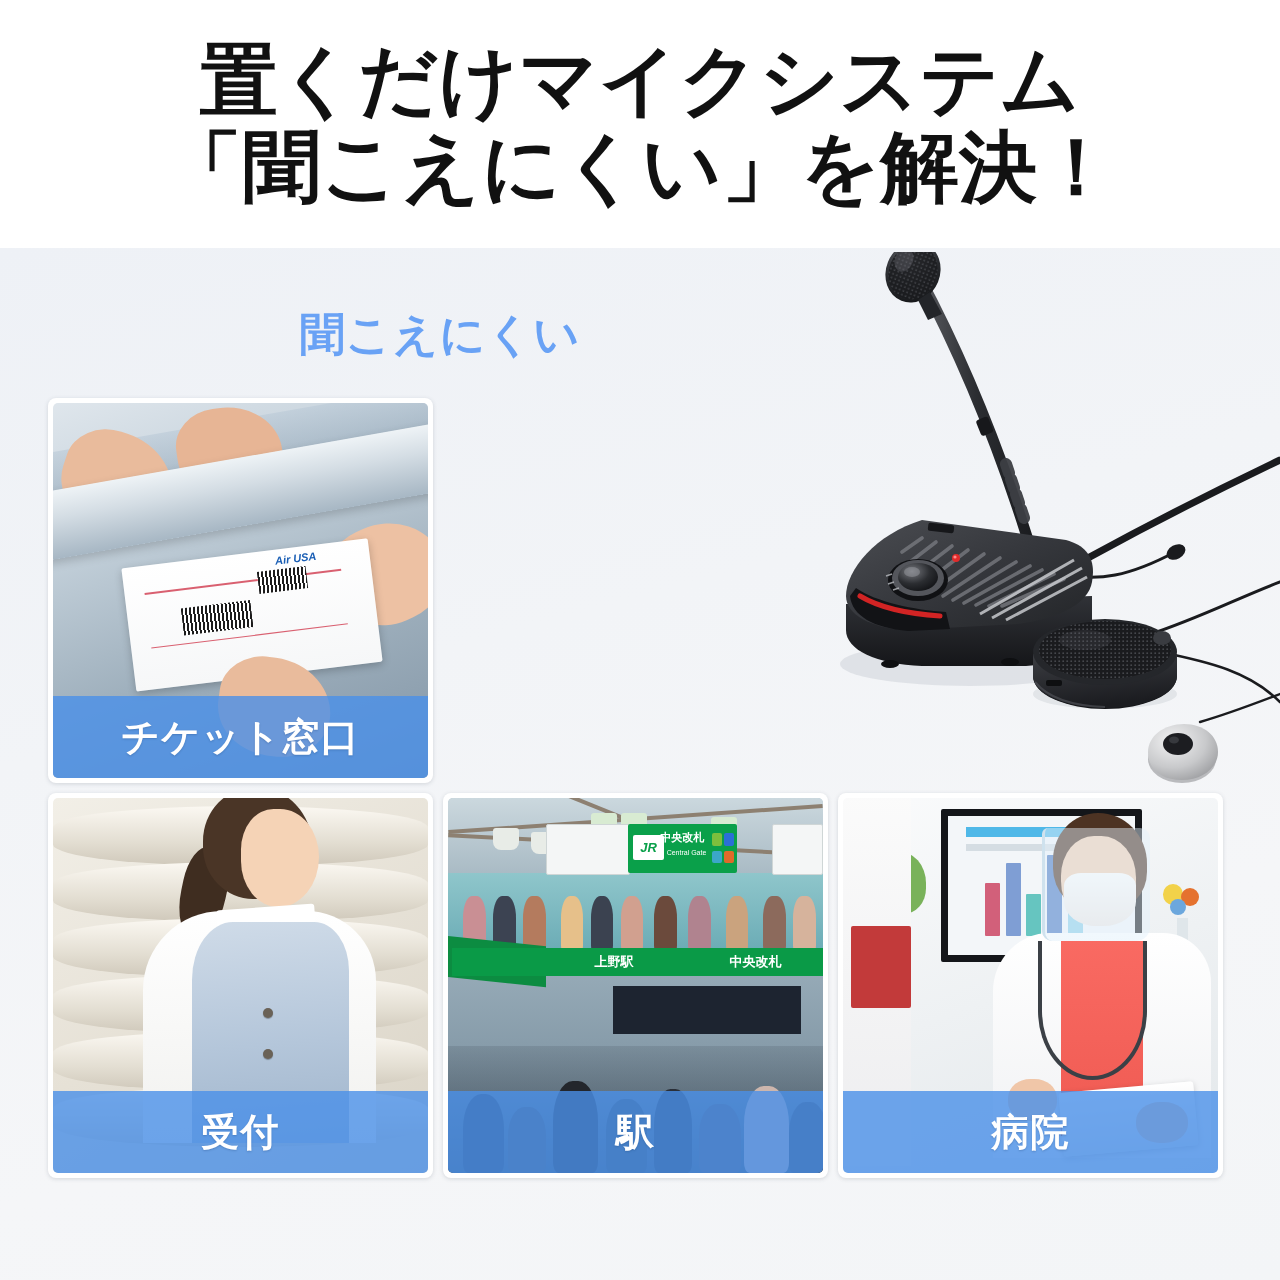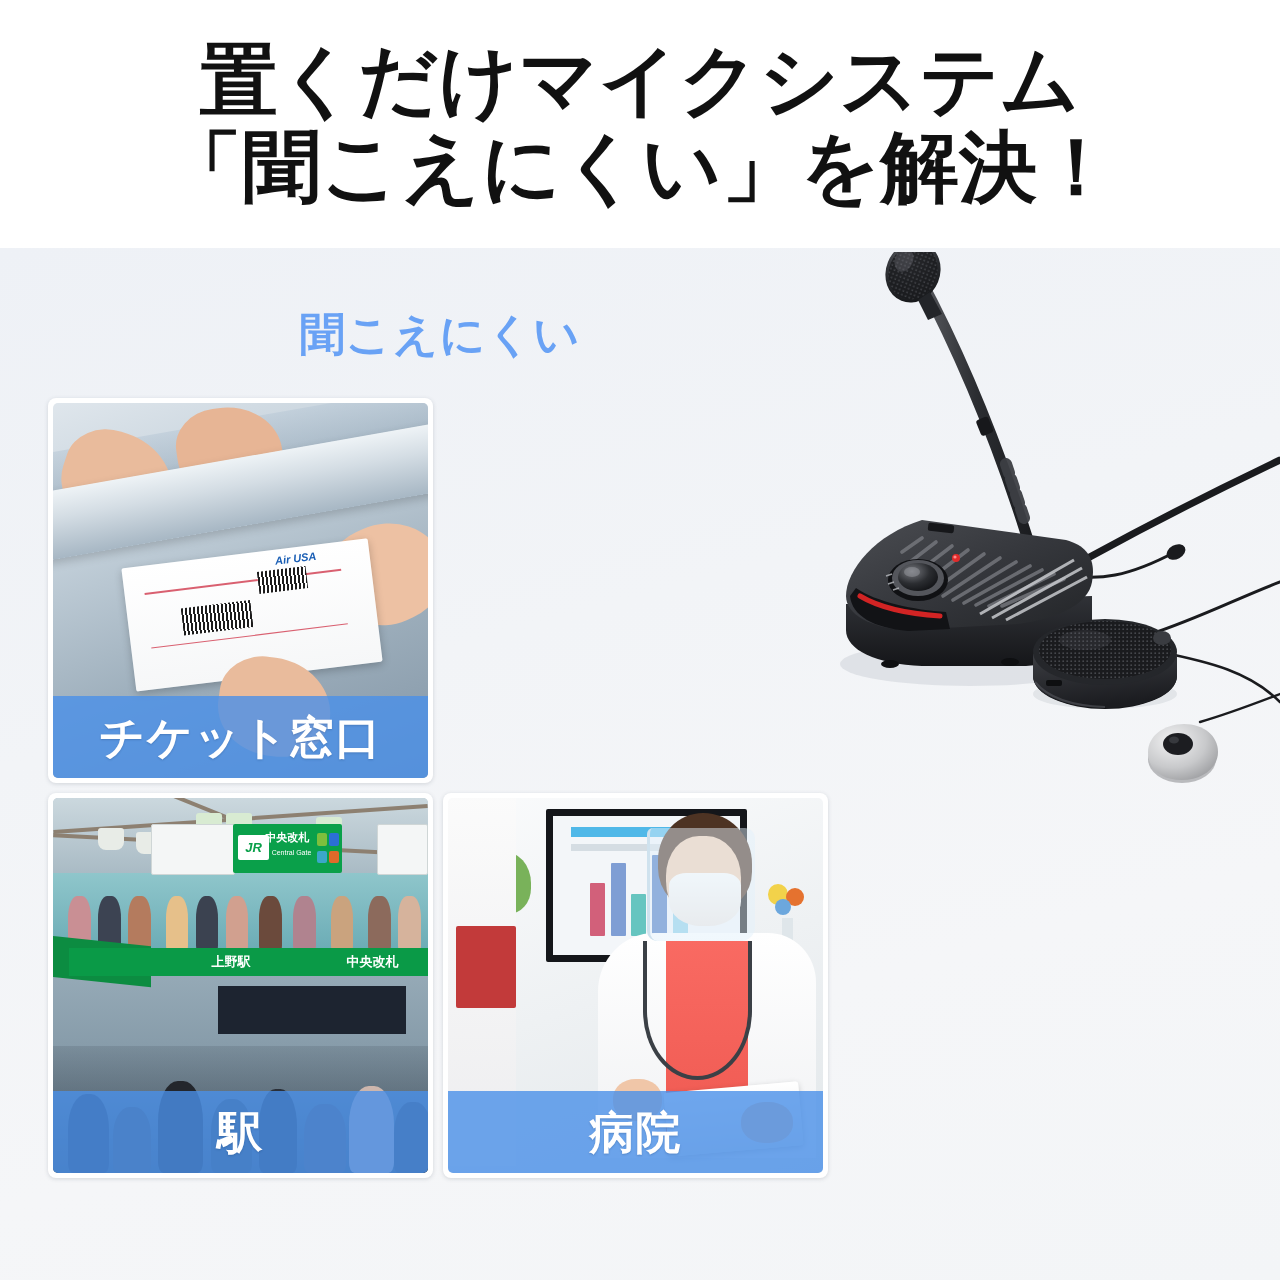--- a/index.html
+++ b/index.html
@@ -108,21 +108,21 @@
     height: 82px;
     background: rgba(74,144,232,0.80);
     display: flex;
     align-items: center;
     justify-content: center;
     z-index: 9;
   }
   .tile-caption span {
     color: #ffffff;
     font-weight: 700;
-    font-size: 45px;
+    font-size: 38px;
     letter-spacing: 0.03em;
     line-height: 1;
     text-shadow: 0 1px 2px rgba(20,50,100,0.25);
     font-family: "DejaVu Sans", "Liberation Sans", sans-serif;
   }
 
   
   .ph-ticket { background: linear-gradient(160deg,#dfe6ec 0%,#c3d0da 30%,#9fb0bd 62%,#8295a6 100%); }
   .tk-glass { position:absolute; left:-6%; top:14%; width:118%; height:18%;
     background: linear-gradient(180deg,#eef3f6 0%, #d4dde4 40%, #a7b7c4 100%);
@@ -204,21 +204,21 @@
   .st-figure { position:absolute; bottom:6%; width:6%; height:66%; border-radius:40% 40% 10% 10%;}
   .st-jr { position:absolute; left:48%; top:7%; width:29%; height:13%;
     background:#0aa04a; border-radius:2px;}
   .st-jr-logo { position:absolute; left:5%; top:22%; width:28%; height:52%;
     background:#ffffff; border-radius:2px; color:#0aa04a; font-weight:700; font-size:13px;
     display:flex; align-items:center; justify-content:center; font-style:italic;}
   .st-white-sign { position:absolute; left:26%; top:7%; width:22%; height:13%;
     background:#f4f6f6; border-radius:2px; border:1px solid #cfd6d6;}
   .st-right-sign { position:absolute; right:0; top:7%; width:13%; height:13%;
     background:#f4f6f6; border-radius:2px; border:1px solid #cfd6d6;}
-  .st-band { position:absolute; left:16px; top:40%; width:100%; height:7.5%;
+  .st-band { position:absolute; left:4px; top:40%; width:100%; height:7.5%;
     background:#0a9a47;}
   .st-info { position:absolute; left:0; top:38%; width:26%; height:11%;
     background:#0c8c41; transform: skewY(6deg);}
   .st-board { position:absolute; left:44%; top:50%; width:50%; height:13%;
     background:#1d2430;}
   .st-crowd { position:absolute; left:0; bottom:0; width:100%; height:34%;
     background: linear-gradient(180deg,rgba(60,72,84,0.18) 0%, rgba(38,46,56,0.62) 100%);}
   .st-person { position:absolute; bottom:0; border-radius:44% 44% 12% 12%;}
 
   
@@ -298,20 +298,41 @@
             <span>チケット窓口</span>
           </div>
         </div>
       </div>
 
 
     </div>
 
     <div class="tile-row">
 
+      <div class="tile">
+        <div class="tile-photo ph-reception">
+          <div class="rc-wave" style="top:2%;"></div>
+          <div class="rc-wave" style="top:17%;"></div>
+          <div class="rc-wave" style="top:32%;"></div>
+          <div class="rc-wave" style="top:47%;"></div>
+          <div class="rc-wave" style="top:62%;"></div>
+          <div class="rc-wave" style="top:77%;"></div>
+          <div class="rc-pony"></div>
+          <div class="rc-head"></div>
+          <div class="rc-face"></div>
+          <div class="rc-blouse"></div>
+          <div class="rc-collar"></div>
+          <div class="rc-vest"></div>
+          <div class="rc-btn" style="top:56%;"></div>
+          <div class="rc-btn" style="top:67%;"></div>
+          <div class="tile-caption">
+            <span>受付</span>
+          </div>
+        </div>
+      </div>
 
       <div class="tile">
         <div class="tile-photo ph-station">
           <div class="st-roof"></div>
           <div class="st-truss" style="left:0;top:5%;width:100%;transform:rotate(-4deg);"></div>
           <div class="st-truss" style="left:0;top:12%;width:100%;transform:rotate(3deg);"></div>
           <div class="st-truss" style="left:10%;top:2%;width:60%;transform:rotate(22deg);"></div>
           <div class="st-lamp" style="left:12%;top:8%;"></div>
           <div class="st-lamp" style="left:22%;top:9%;"></div>
           <div class="st-lamp" style="left:38%;top:4%;background:#d8ebd2;"></div>

